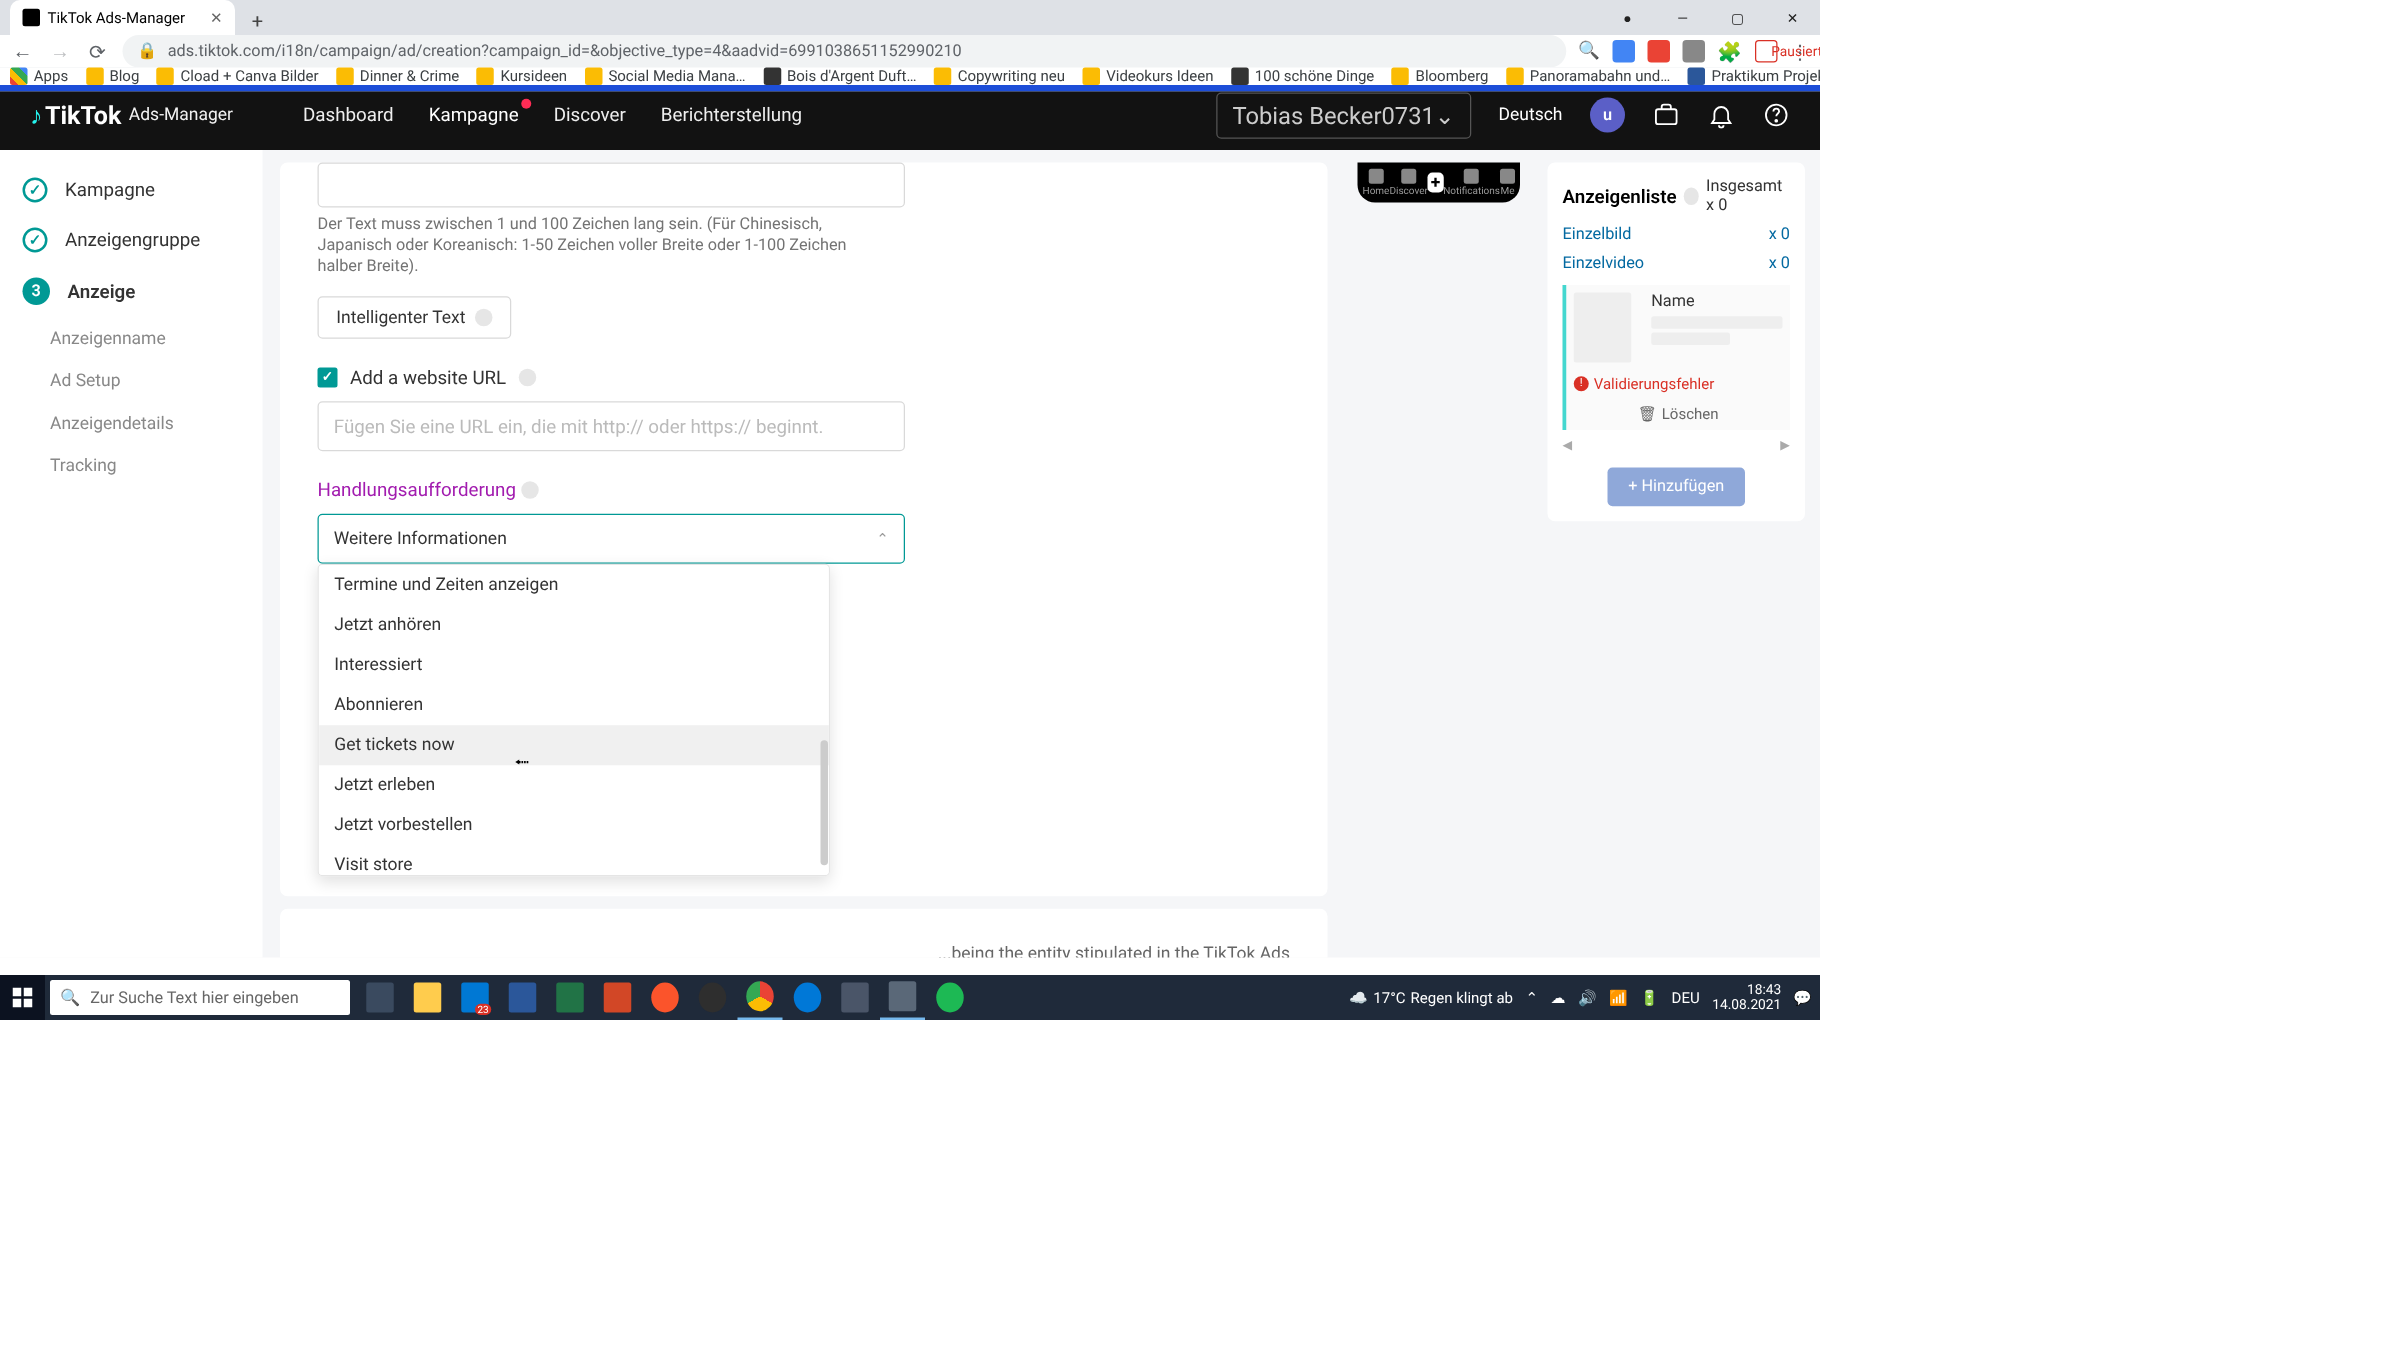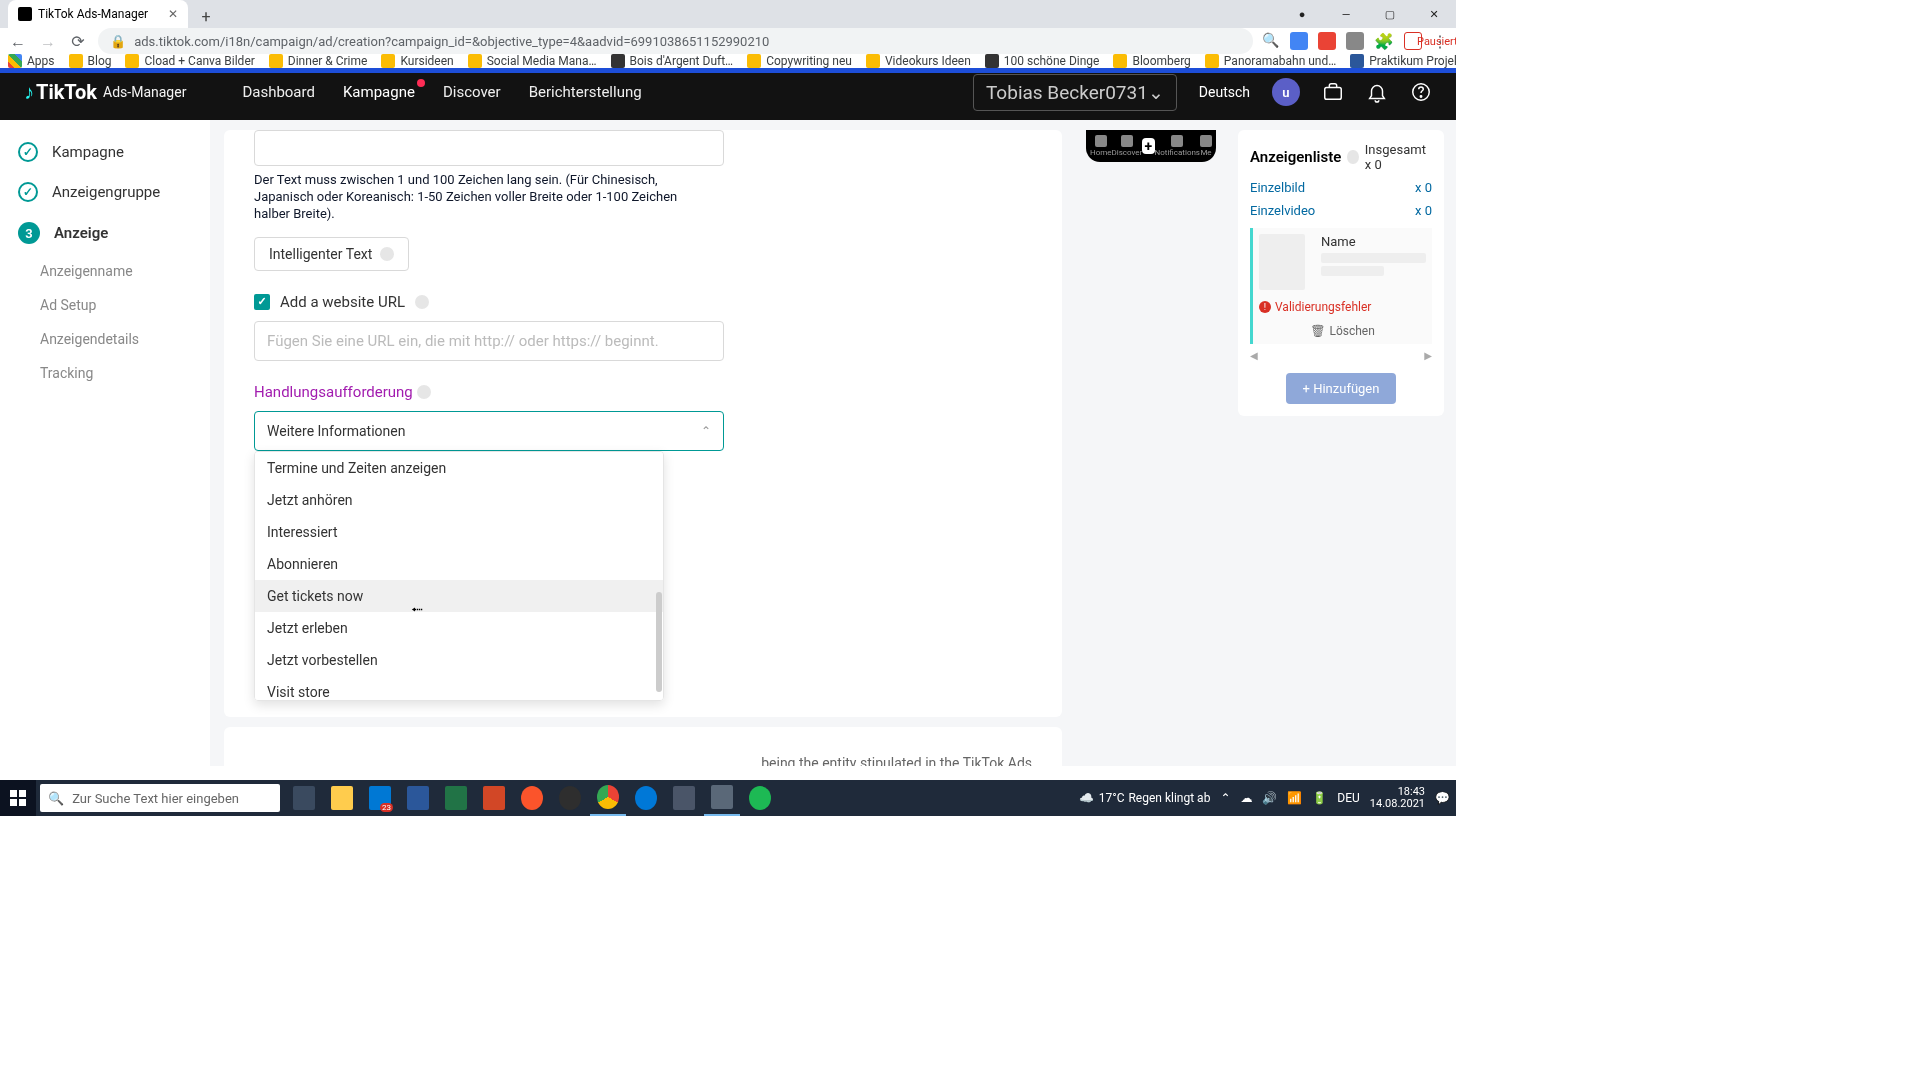--- a/index.html
+++ b/index.html
@@ -50,21 +50,21 @@
 .side-step .chk.done::after { content: "✓"; color: #009995; font-size: 12px; font-weight: bold; }
 .side-step.current .num { width: 22px; height: 22px; border-radius: 50%; background: #009995; color: #fff; display: flex; align-items: center; justify-content: center; font-size: 13px; font-weight:600; }
 .side-sub { padding: 9px 18px 9px 40px; font-size: 14px; color: #888; cursor:pointer; }
 
 .content { flex: 1; overflow: hidden; position: relative; display:flex; }
 .main-col { flex:1; padding: 0 14px; }
 .card { background: #fff; border-radius: 6px; margin: 10px 0; padding: 0 0 16px 0; position: relative; }
 .form-area { padding: 0 0 0 30px; width: 800px; }
 
 .text-input-box { border: 1px solid #d9d9d9; border-radius: 4px; height: 36px; margin-top: 10px; }
-.error-text { color: #0f172a; font-size: 13px; margin-top: 6px; line-height: 1.3; max-width: 460px; }
+.error-text { color: #737373; font-size: 13px; margin-top: 6px; line-height: 1.3; max-width: 460px; }
 .smart-btn { display: inline-flex; align-items: center; gap: 8px; border: 1px solid #d9d9d9; border-radius: 4px; padding: 8px 14px; font-size: 14px; color: #333; margin-top: 14px; background:#fff; cursor:pointer; }
 .help-dot { width: 14px; height: 14px; border-radius: 50%; background: #e6e6e6; display:inline-block; }
 
 .checkbox-row { display: flex; align-items: center; gap: 10px; margin-top: 22px; font-size: 15px; color: #333; }
 .cb { width: 16px; height: 16px; background: #009995; border-radius: 2px; display: flex; align-items: center; justify-content: center; }
 .cb::after { content: "✓"; color: #fff; font-size: 11px; font-weight: bold; }
 
 .url-input { border: 1px solid #d9d9d9; border-radius: 4px; height: 40px; width: 470px; margin-top: 10px; padding: 0 12px; font-size: 15px; color: #bbb; display:flex; align-items:center; }
 
 .field-label { font-size: 15px; color: #a21caf; margin-top: 22px; display: flex; align-items: center; gap: 4px; }

